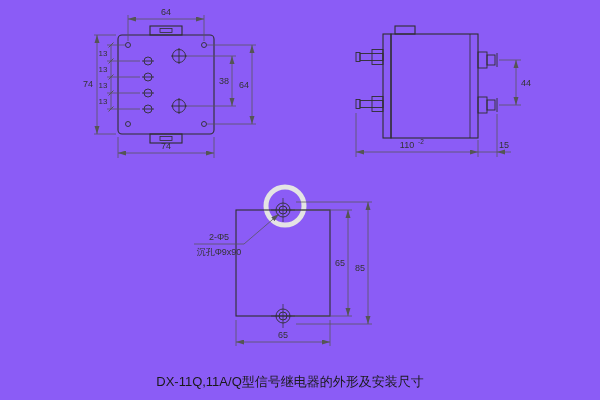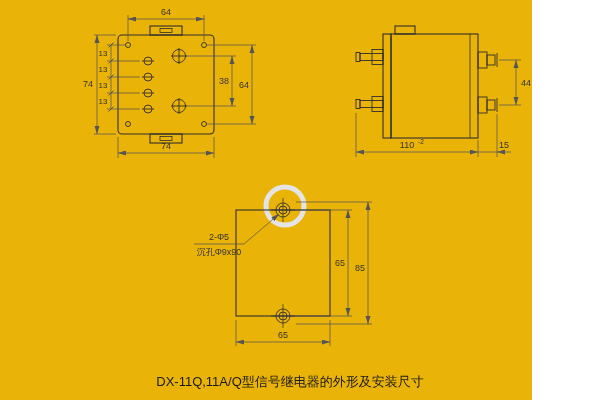--- a/index.html
+++ b/index.html
@@ -1,16 +1,16 @@
 <!DOCTYPE html>
 <html><head>
 <meta charset="utf-8">
 <style>
   html,body { margin:0; padding:0; background:#fff; }
-  .canvas { position:relative; width:532px; height:400px; background:#eab308; overflow:hidden;
+  .canvas { position:relative; width:600px; height:400px; background:#8b5cf6; overflow:hidden;
             font-family:"Liberation Sans", sans-serif; }
   svg { display:block; }
   .dim    { font:9px "Liberation Sans", sans-serif; fill:#333; }
   .dim-sm { font:8px "Liberation Sans", sans-serif; fill:#333; }
   .sup    { font:6.5px "Liberation Sans", sans-serif; fill:#333; }
   .callout{ font:9px "Liberation Sans", sans-serif; fill:#333; }
   .caption{ font:13px "Liberation Sans", sans-serif; fill:#1a1a1a; }
 </style>
 </head>
 <body>

